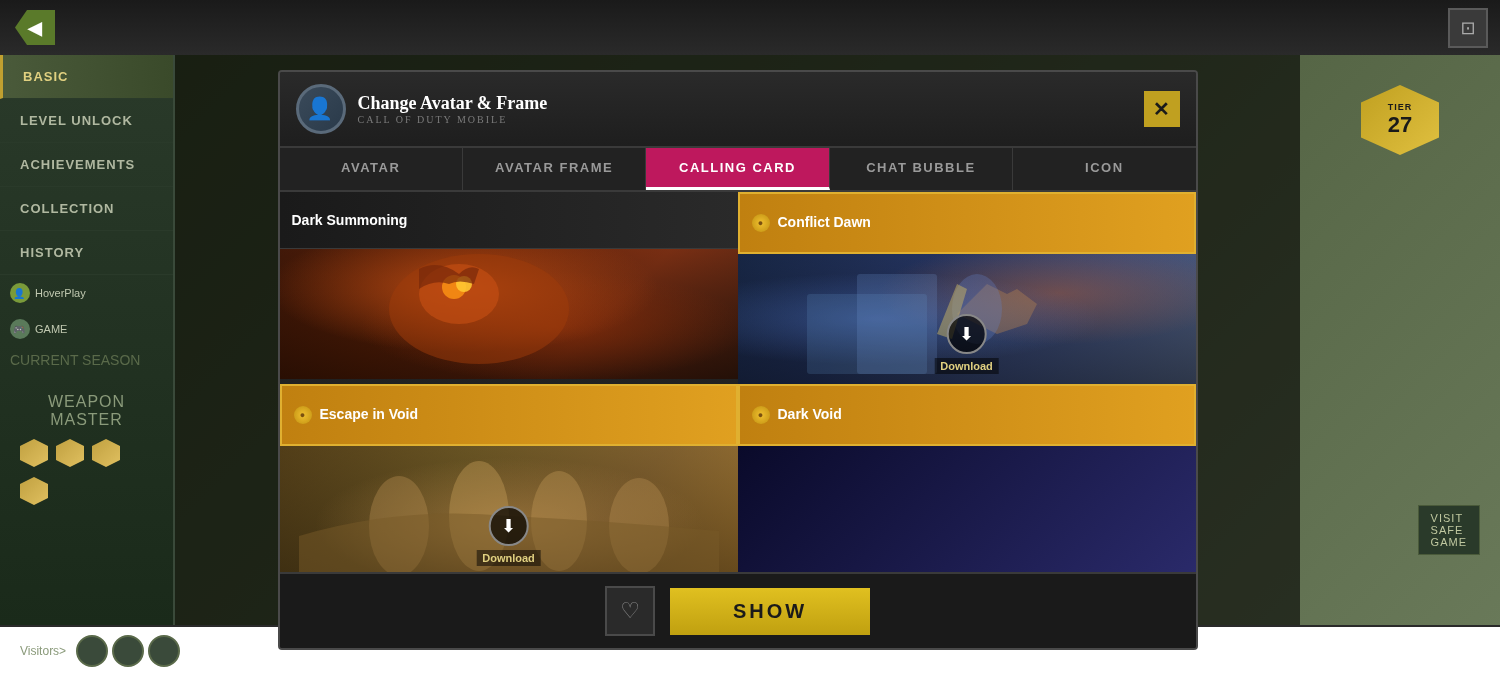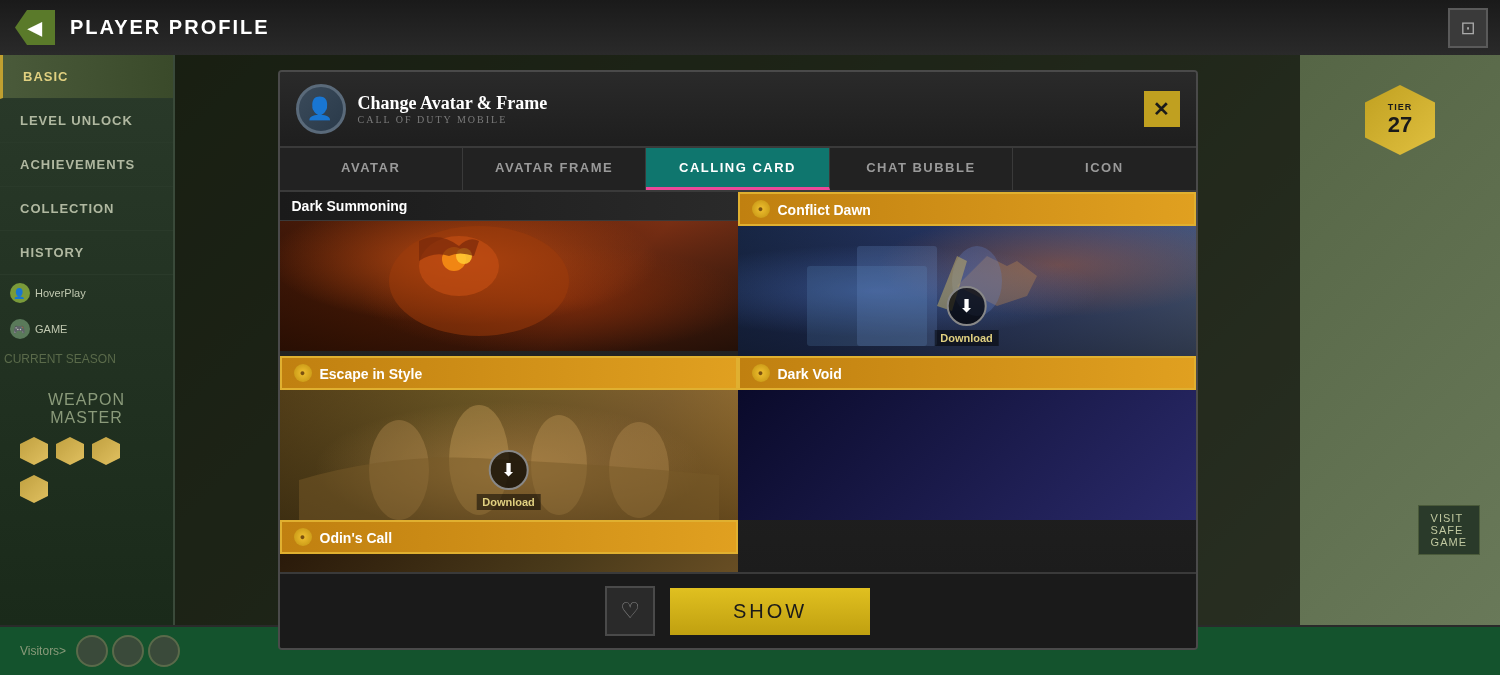--- a/index.html
+++ b/index.html
@@ -153,21 +153,21 @@
       right: 0;
       width: 200px;
       bottom: 50px;
       display: flex;
       flex-direction: column;
       align-items: center;
       padding-top: 30px;
       z-index: 5;
     }
     .tier-badge {
-      width: 70px;
+      width: 78px;
       height: 70px;
       background: linear-gradient(135deg, #c0a020, #e0c040);
       clip-path: polygon(50% 0%, 100% 25%, 100% 75%, 50% 100%, 0% 75%, 0% 25%);
       display: flex;
       flex-direction: column;
       align-items: center;
       justify-content: center;
       color: #1a1a1a;
       font-weight: 900;
     }
@@ -192,21 +192,21 @@
       letter-spacing: 1px;
     }
 
     
     .bottom-bar {
       position: absolute;
       bottom: 0;
       left: 0;
       right: 0;
       height: 50px;
-      background: #14532d;
+      background: #ffffff;
       border-top: 2px solid #2a2a2a;
       display: flex;
       align-items: center;
       padding: 0 20px;
       z-index: 10;
     }
     .visitors-label {
       color: #8a9a7a;
       font-size: 12px;
       margin-right: 10px;
@@ -306,23 +306,23 @@
       font-weight: 700;
       letter-spacing: 1.5px;
       text-transform: uppercase;
       color: #9a9a9a;
       cursor: pointer;
       border-right: 1px solid #3a3a3a;
       background: #222;
     }
     .tab:last-child { border-right: none; }
     .tab.active {
-      background: #0f766e;
+      background: #be185d;
       color: #ffffff;
-      border-bottom: 3px solid #ec4899;
+      border-bottom: 3px solid #ffffff;
     }
 
     
     .modal-content {
       padding: 0;
       max-height: 380px;
       overflow-y: auto;
     }
     .cards-grid {
       display: grid;
@@ -330,23 +330,23 @@
       gap: 0;
     }
 
     
     .card-item {
       position: relative;
       cursor: pointer;
     }
     .card-label-row {
       background: linear-gradient(90deg, #1a1a1a, #2a2a2a);
-      padding: 6px 12px;
-      display: flex;
-      align-items: flex-end;
+      padding: 20px 12px;
+      display: flex;
+      align-items: flex-start;
       gap: 8px;
       border-bottom: 1px solid #3a3a3a;
     }
     .card-label-row.highlighted {
       background: linear-gradient(90deg, #c08010, #e0a020);
       border: 2px solid #e0b030;
     }
     .card-label-text {
       color: #ffffff;
       font-size: 14px;
@@ -466,21 +466,21 @@
       justify-content: center;
       cursor: pointer;
       font-size: 22px;
       color: #888;
     }
     .show-btn {
       background: linear-gradient(180deg, #e0c020, #c0a010);
       border: none;
       color: #1a1a1a;
       font-size: 20px;
-      font-weight: 400;
+      font-weight: 700;
       letter-spacing: 3px;
       padding: 12px 60px;
       cursor: pointer;
       text-transform: uppercase;
       min-width: 200px;
       text-align: center;
     }
 
     
     .modal-content::-webkit-scrollbar { width: 6px; }
@@ -489,41 +489,40 @@
   </style>
 </head>
 <body>
 
 <div class="bg-overlay"></div>
 
 <div class="top-header">
   <div class="back-btn">
     <span class="back-arrow">◀</span>
   </div>
-  <span class="header-title">PLAYER PROFILE</span>
   <div class="top-right-icon">⊡</div>
 </div>
 
 <div class="left-sidebar">
   <div class="sidebar-menu-item active">BASIC</div>
   <div class="sidebar-menu-item">LEVEL UNLOCK</div>
   <div class="sidebar-menu-item">ACHIEVEMENTS</div>
   <div class="sidebar-menu-item">COLLECTION</div>
   <div class="sidebar-menu-item">HISTORY</div>
 
   <div class="player-name-row">
     <div class="player-icon">👤</div>
     <span>HoverPlay</span>
   </div>
   <div class="player-name-row">
     <div class="player-icon" style="background:#5a7a5a;">🎮</div>
     <span>GAME</span>
   </div>
 
-  <div style="padding:5px 4px; color:#5a6a4a; font-size:12px;">CURRENT SEASON</div>
+  <div style="padding:5px 10px; color:#5a6a4a; font-size:14px;">CURRENT SEASON</div>
 
   <div style="padding:5px 10px; margin-top:10px;">
     <div class="weapon-master-label">WEAPON MASTER</div>
     <div class="medal-row">
       <div class="medal medal-gold"></div>
       <div class="medal medal-gold"></div>
       <div class="medal medal-gold"></div>
     </div>
     <div class="medal-row">
       <div class="medal medal-gold"></div>
@@ -607,21 +606,21 @@
             <div class="download-overlay">
               <div class="download-circle">⬇</div>
               <span class="download-text">Download</span>
             </div>
           </div>
         </div>
 
         <div class="card-item">
           <div class="card-label-row highlighted">
             <div class="card-coin-icon">●</div>
-            <span class="card-label-text">Escape in Style</span>
+            <span class="card-label-text">Escape in Void</span>
           </div>
           <div class="card-image card-image-desert">
             <div class="desert-group-shape"></div>
             <svg width="100%" height="100%" viewBox="0 0 420 130" style="position:absolute;inset:0;">
               <ellipse cx="100" cy="80" rx="30" ry="50" fill="rgba(180,140,80,0.4)"></ellipse>
               <ellipse cx="180" cy="70" rx="30" ry="55" fill="rgba(200,160,90,0.4)"></ellipse>
               <ellipse cx="260" cy="75" rx="28" ry="50" fill="rgba(190,150,85,0.4)"></ellipse>
               <ellipse cx="340" cy="80" rx="30" ry="48" fill="rgba(180,140,80,0.4)"></ellipse>
               <path d="M0,90 Q100,60 210,70 Q310,75 420,85 L420,130 L0,130 Z" fill="rgba(120,90,40,0.5)"></path>
             </svg>

